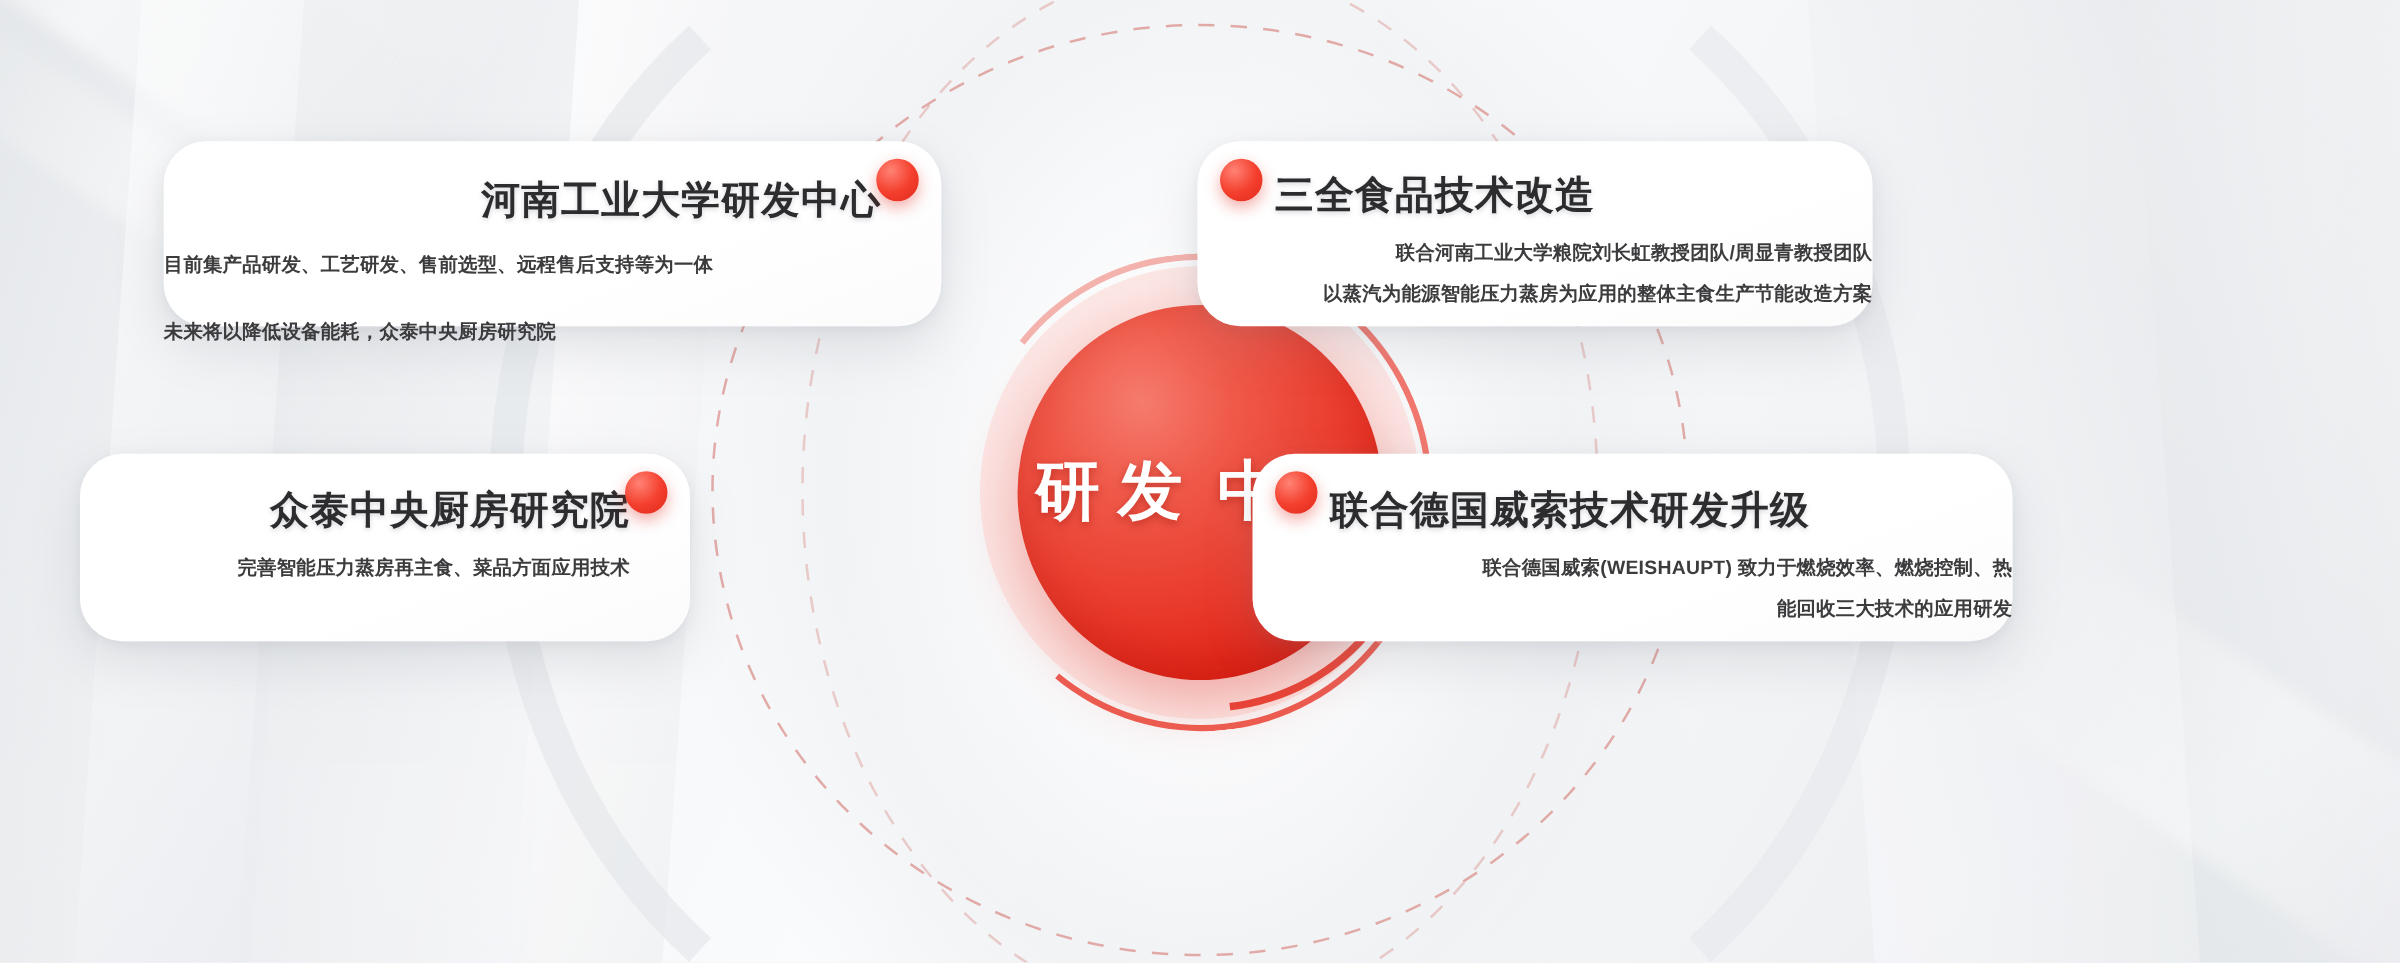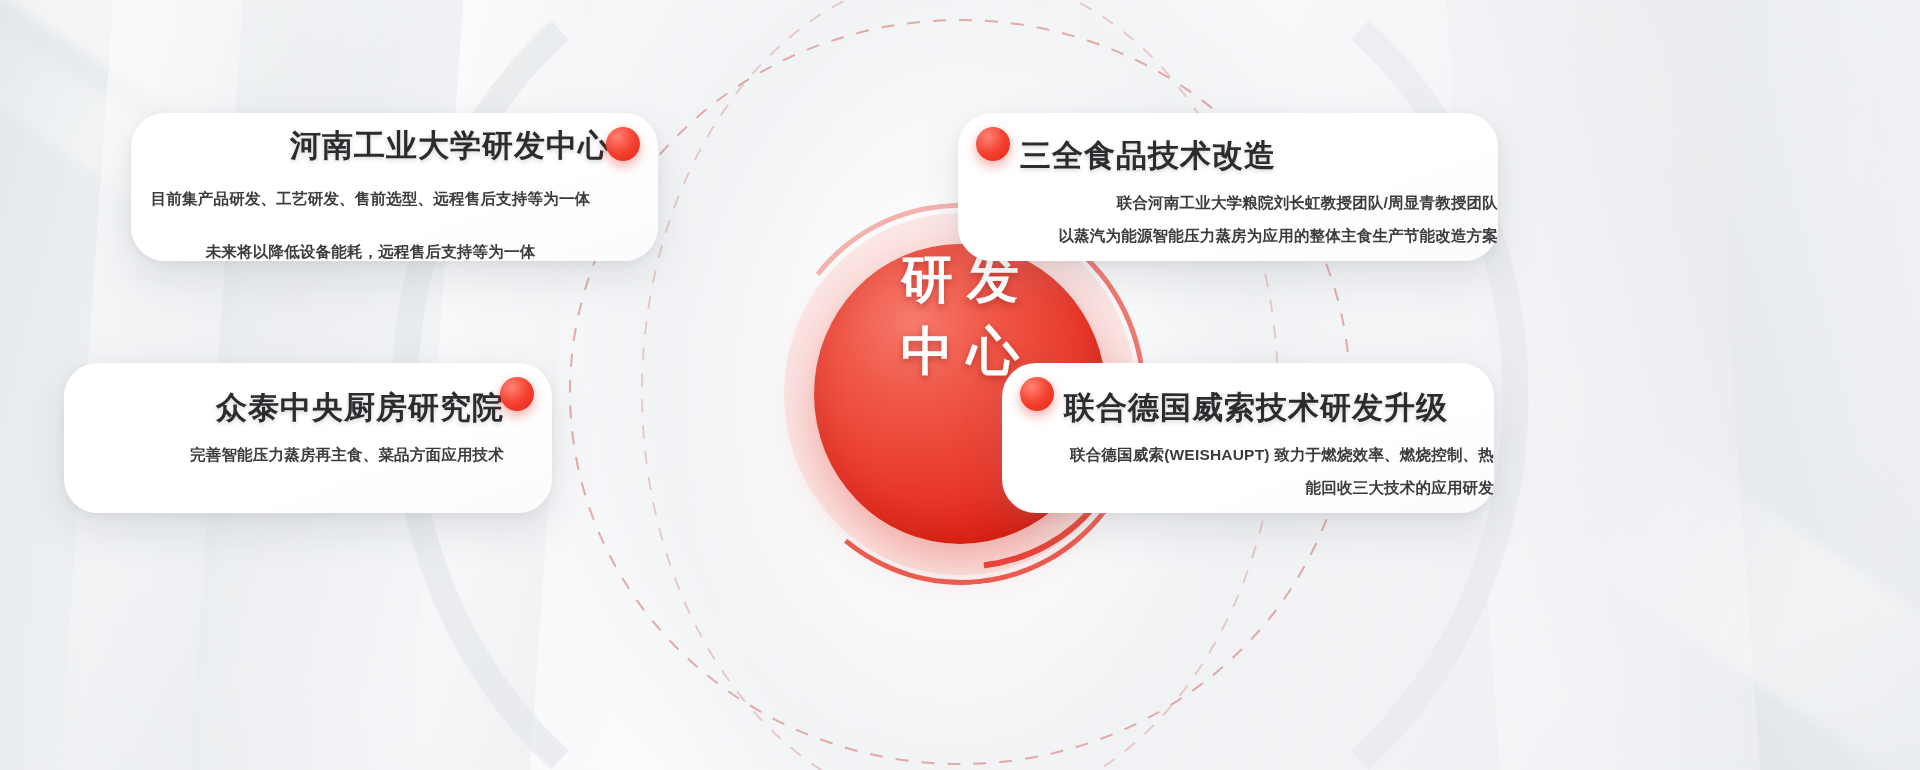--- a/index.html
+++ b/index.html
@@ -83,21 +83,21 @@
     width:348px; height:356px; border-radius:50%;
     border:6px solid transparent;
     border-top-color:#e8392b;
     opacity:.9;
   }
   .core{
     position:absolute; left:50%; top:50%; transform:translate(-50%,-50%);
     width:292px; height:300px; border-radius:50%;
     background:radial-gradient(circle at 34% 26%,#f57b6d 0%,#f05a4a 24%,#e8392b 58%,#dd1f13 82%,#d8160b 100%);
     box-shadow:0 18px 46px rgba(216,22,11,.30), inset 0 -10px 30px rgba(150,10,5,.18);
-    display:flex; flex-direction:column; align-items:center; justify-content:flex-start;
+    display:flex; align-items:center; justify-content:center;
   }
   .core-line{
     color:#fff; font-weight:700; font-size:52px; letter-spacing:14px;
     text-indent:14px; line-height:1.38;
     text-shadow:0 3px 7px rgba(140,15,8,.42);
     white-space:nowrap;
   }
 
   
   .card{
@@ -115,39 +115,39 @@
     font-size:31px; font-weight:700; color:#2c2c2e;
     letter-spacing:1px; line-height:1.1;
     text-shadow:0 2px 4px rgba(130,135,145,.35);
   }
   .card p{
     font-size:15.5px; font-weight:700; color:#3c3c3e;
     line-height:2.1; letter-spacing:.2px; white-space:nowrap;
   }
 
   
-  #card-henan{ left:131px; top:113px; width:527px; height:148px; padding:16px 48px 0 0; }
+  #card-henan{ left:131px; top:113px; width:622px; height:148px; padding:30px 48px 0 0; }
   #card-henan .dot{ right:18px; top:14px; }
   #card-henan h3{ text-align:right; margin-bottom:14px; }
-  #card-henan p{ text-align:center;margin-top:20px; }
+  #card-henan p{ text-align:left;margin-top:20px; }
 
   
   #card-sanquan{ left:958px; top:113px; width:540px; height:148px; padding:26px 0 12px 62px; }
   #card-sanquan .dot{ left:18px; top:14px; }
   #card-sanquan h3{ text-align:left; margin-bottom:14px; }
   #card-sanquan p{ text-align:right; }
 
   
   #card-zhongtai{ left:64px; top:363px; width:488px; height:150px; padding:28px 48px 0 0; }
   #card-zhongtai .dot{ right:18px; top:14px; }
   #card-zhongtai h3{ text-align:right; margin-bottom:14px; }
   #card-zhongtai p{ text-align:right; }
 
   
-  #card-weishaupt{ left:1002px; top:363px; width:492px; height:150px; padding:28px 0 0 62px; }
+  #card-weishaupt{ left:1002px; top:363px; width:608px; height:150px; padding:28px 0 0 62px; }
   #card-weishaupt .dot{ left:18px; top:14px; }
   #card-weishaupt h3{ text-align:left; margin-bottom:14px; }
   #card-weishaupt p{ text-align:right; }
 </style>
 </head>
 <body>
 
 <div id="bg-layer">
   <div class="bg-base"></div>
 
@@ -183,21 +183,21 @@
   <div class="core">
     <div class="core-line">研发</div>
     <div class="core-line">中心</div>
   </div>
 </div>
 
 <div class="card" id="card-henan">
   <span class="dot"></span>
   <h3>河南工业大学研发中心</h3>
   <p>目前集产品研发、工艺研发、售前选型、远程售后支持等为一体</p>
-  <p>未来将以降低设备能耗，远程售后支持等为一体</p>
+  <p>未来将以降低设备能耗，众泰中央厨房研究院</p>
 </div>
 
 <div class="card" id="card-sanquan">
   <span class="dot"></span>
   <h3>三全食品技术改造</h3>
   <p>联合河南工业大学粮院刘长虹教授团队/周显青教授团队</p>
   <p>以蒸汽为能源智能压力蒸房为应用的整体主食生产节能改造方案</p>
 </div>
 
 <div class="card" id="card-zhongtai">

